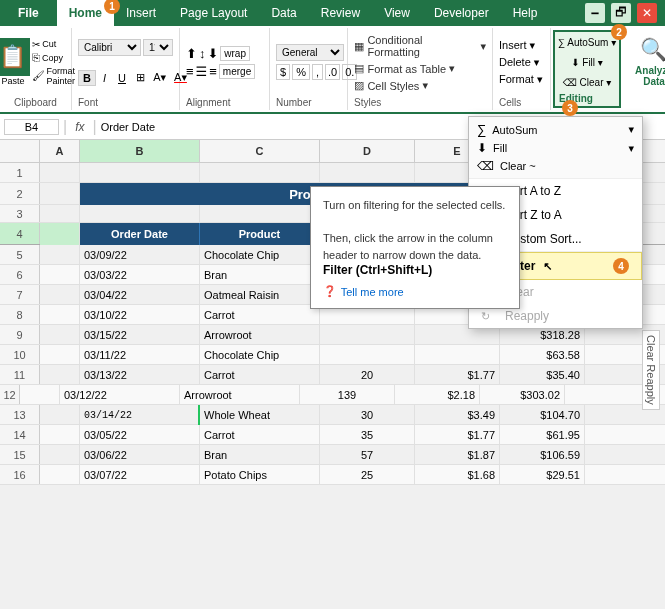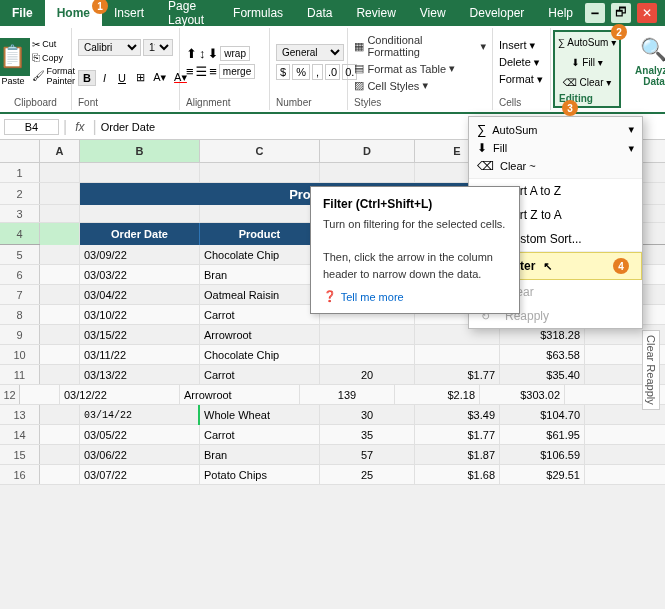--- a/index.html
+++ b/index.html
@@ -4,28 +4,27 @@
   <style>
     * { box-sizing: border-box; margin: 0; padding: 0; font-family: 'Segoe UI', Arial, sans-serif; }
     body { width: 665px; height: 609px; overflow: hidden; background: #f0f0f0; }
   </style>
 </head>
 <body>
 
 <div style="position:relative; width:665px; height:609px; overflow:hidden;">
 
   <div style="display:flex; background:#217346; height:26px; align-items:stretch;">
-    <div style="background:#217346; color:#fff; padding:4px 12px; font-size:12px; font-weight:bold; cursor:pointer; display:flex; align-items:center;">File</div>
+    <div style="background:#217346; color:#fff; padding:4px 18px; font-size:12px; font-weight:bold; cursor:pointer; display:flex; align-items:center;">File</div>
     <div style="background:#fff; color:#217346; padding:4px 12px; font-size:12px; cursor:pointer; display:flex; align-items:center; font-weight:bold; position:relative;">
       <span>Home</span>
       <span style="position:absolute; top:-2px; right:-6px; width:16px; height:16px; border-radius:50%; background:#e67e22; color:#fff; font-size:10px; font-weight:bold; display:flex; align-items:center; justify-content:center;">1</span>
     </div>
     <div style="color:#fff; padding:4px 12px; font-size:12px; cursor:pointer; display:flex; align-items:center;">Insert</div>
     <div style="color:#fff; padding:4px 12px; font-size:12px; cursor:pointer; display:flex; align-items:center;">Page Layout</div>
-    <div style="color:#fff; padding:4px 12px; font-size:12px; cursor:pointer; display:flex; align-items:center;">Formulas</div>
     <div style="color:#fff; padding:4px 12px; font-size:12px; cursor:pointer; display:flex; align-items:center;">Data</div>
     <div style="color:#fff; padding:4px 12px; font-size:12px; cursor:pointer; display:flex; align-items:center;">Review</div>
     <div style="color:#fff; padding:4px 12px; font-size:12px; cursor:pointer; display:flex; align-items:center;">View</div>
     <div style="color:#fff; padding:4px 12px; font-size:12px; cursor:pointer; display:flex; align-items:center;">Developer</div>
     <div style="color:#fff; padding:4px 12px; font-size:12px; cursor:pointer; display:flex; align-items:center;">Help</div>
     <div style="flex:1;"></div>
     <div style="display:flex; align-items:center; gap:6px; padding-right:8px;">
       <div style="width:20px; height:20px; background:#d4edda; border-radius:2px; display:flex; align-items:center; justify-content:center; cursor:pointer; font-size:12px;">🗕</div>
       <div style="width:20px; height:20px; background:#d4edda; border-radius:2px; display:flex; align-items:center; justify-content:center; cursor:pointer; font-size:12px;">🗗</div>
       <div style="width:20px; height:20px; background:#e74c3c; border-radius:2px; display:flex; align-items:center; justify-content:center; cursor:pointer; font-size:12px; color:white;">✕</div>
@@ -368,22 +367,22 @@
         <span>Clear</span>
       </div>
       <div style="display:flex; align-items:center; gap:8px; padding:5px 12px; font-size:12px; cursor:pointer; color:#aaa;">
         <span style="width:16px; font-size:11px;">↻</span>
         <span>Reapply</span>
       </div>
     </div>
   </div>
 
   <div style="position:absolute; top:186px; left:310px; background:#fff; border:1px solid #888; padding:10px 12px; font-size:12px; width:210px; box-shadow:2px 2px 6px rgba(0,0,0,0.2); z-index:200;">
+    <div style="font-size:11px; color:#333; line-height:1.5;">Turn on filtering for the selected cells.<br><br>Then, click the arrow in the column header to narrow down the data.</div>
     <div style="font-weight:bold; font-size:12px; margin-bottom:5px;">Filter (Ctrl+Shift+L)</div>
-    <div style="font-size:11px; color:#333; line-height:1.5;">Turn on filtering for the selected cells.<br><br>Then, click the arrow in the column header to narrow down the data.</div>
     <div style="color:#0066cc; cursor:pointer; font-size:11px; margin-top:8px; display:flex; align-items:center; gap:4px;">
       <span>❓</span>
         <span>Tell me more</span>
     </div>
   </div>
 
   <div style="position:absolute; top:100px; left:562px; width:16px; height:16px; border-radius:50%; background:#e67e22; color:#fff; font-size:10px; font-weight:bold; display:flex; align-items:center; justify-content:center; z-index:300;">3</div>
 
   <div style="position:absolute; top:330px; right:5px; font-size:11px; color:#555; writing-mode:vertical-rl; background:#fff; border:1px solid #ccc; padding:4px 2px;">Clear  Reapply</div>
 

